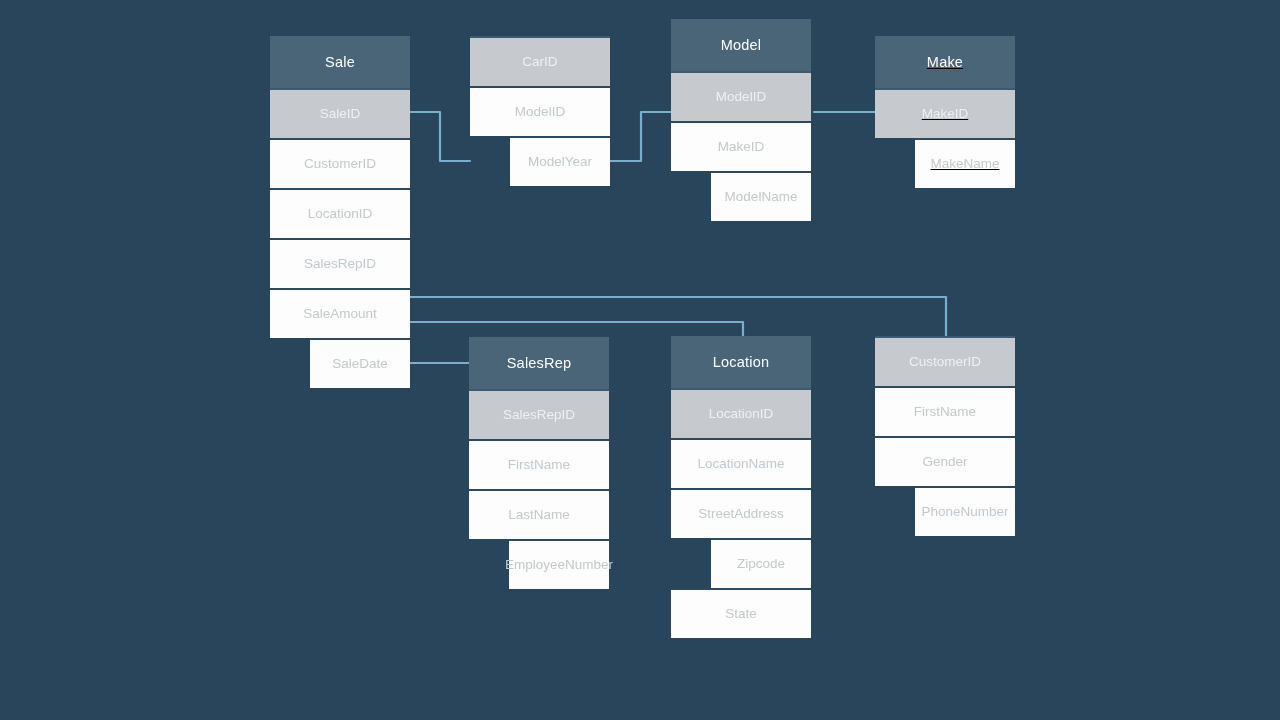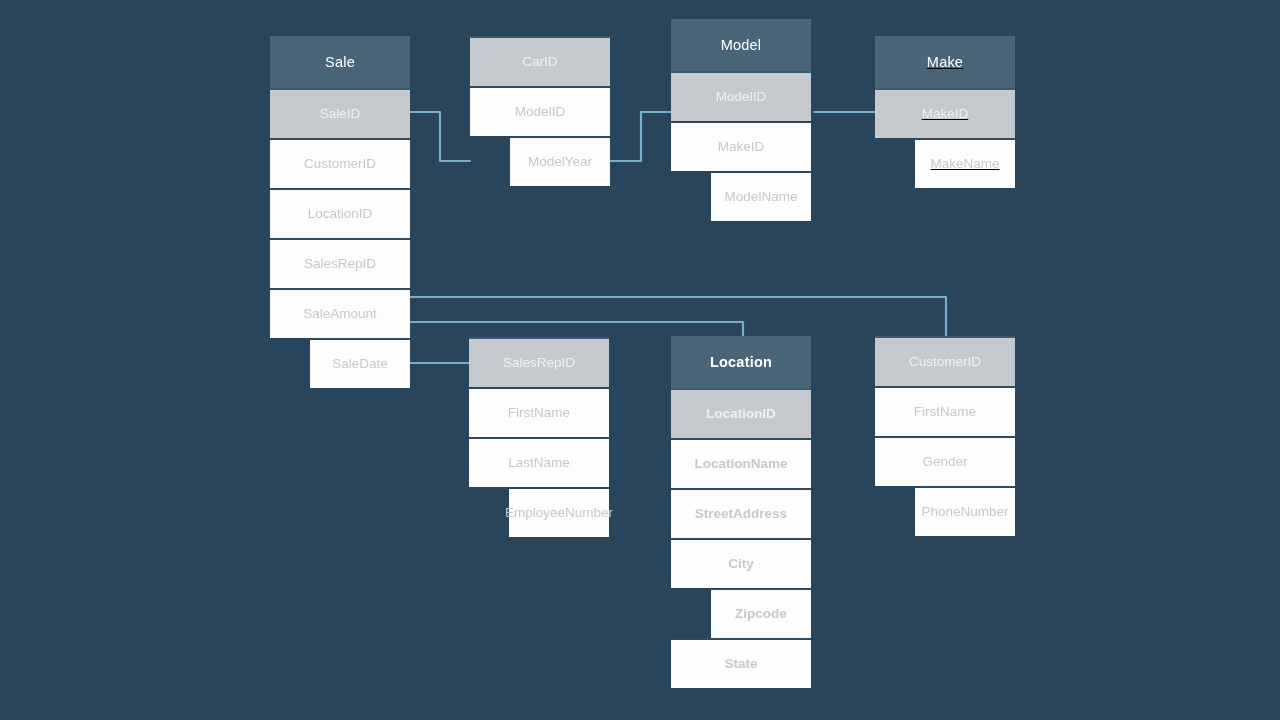--- a/index.html
+++ b/index.html
@@ -112,31 +112,31 @@
         <div class="field pk">ModelID</div>
         <div class="field">MakeID</div>
         <div class="field last">ModelName</div>
       </div>
       <div class="entity" style="left: 875px; top: 36px; text-decoration: underline;">
         <div class="entity-header">Make</div>
         <div class="field pk">MakeID</div>
         <div class="field last">MakeName</div>
       </div>
       <div class="entity" style="left: 469px; top: 337px;">
+        <div class="entity-header">SalesRep</div>
         <div class="field pk">SalesRepID</div>
         <div class="field">FirstName</div>
         <div class="field">LastName</div>
         <div class="field last">EmployeeNumber</div>
       </div>
-      <div class="entity" style="left: 671px; top: 336px; font-weight: bold;">
+      <div class="entity" style="left: 671px; top: 336px;">
         <div class="entity-header">Location</div>
         <div class="field pk">LocationID</div>
         <div class="field">LocationName</div>
         <div class="field">StreetAddress</div>
-        <div class="field">City</div>
         <div class="field last">Zipcode</div>
         <div class="field">State</div>
       </div>
       <div class="entity" style="left: 875px; top: 336px;">
         <div class="field pk">CustomerID</div>
         <div class="field">FirstName</div>
         <div class="field">Gender</div>
         <div class="field last">PhoneNumber</div>
       </div>
     </div>

